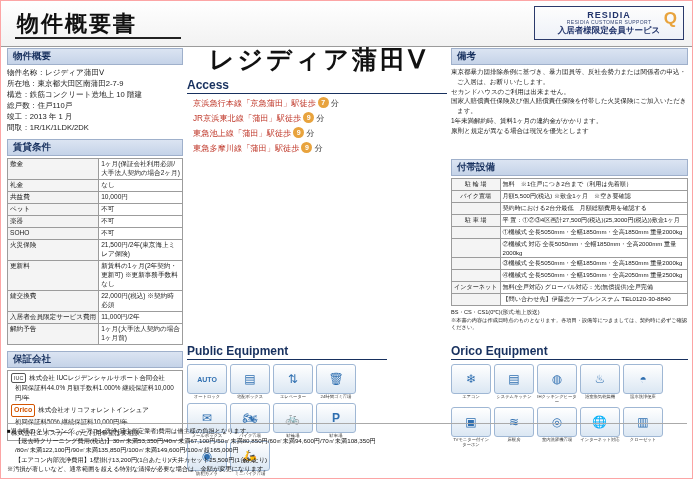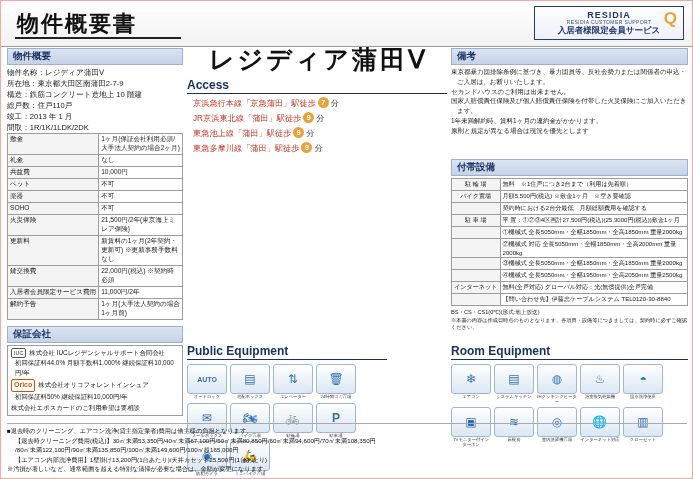--- a/index.html
+++ b/index.html
@@ -151,20 +151,21 @@
       <div class="sec-h">物件概要</div>
       <div class="kv">
         <div>物件名称：レジディア蒲田Ⅴ</div>
         <div>所在地：東京都大田区南蒲田2-7-9</div>
         <div>構造：鉄筋コンクリート造地上 10 階建</div>
         <div>総戸数：住戸110戸</div>
         <div>竣工：2013 年 1 月</div>
         <div>間取：1R/1K/1LDK/2DK</div>
       </div>
 
+      <div class="sec-h" style="margin-top:6px">賃貸条件</div>
       <table class="t">
         <tbody>
             <tr>
               <td class="k">敷金</td>
               <td>1ヶ月(保証会社利用必須/大手法人契約の場合2ヶ月)</td>
             </tr>
         <tr>
               <td class="k">礼金</td>
               <td>なし</td>
             </tr>
@@ -361,21 +362,21 @@
       <div class="icon-cell">
           <div class="icon-box">
             <span>🛵</span>
           </div>
           <div class="icon-cap">ミニバイク置場</div>
         </div>
     </div>
   </div>
 
   <div style="position:absolute; left:450px; top:313px; width:237px;">
-    <div class="sec-h2">Room Equipment</div>
+    <div class="sec-h2">Orico Equipment</div>
     <div class="icon-grid">
       <div class="icon-cell">
           <div class="icon-box">
             <span>❄</span>
           </div>
           <div class="icon-cap">エアコン</div>
         </div>
       <div class="icon-cell">
           <div class="icon-box">
             <span>▤</span>

